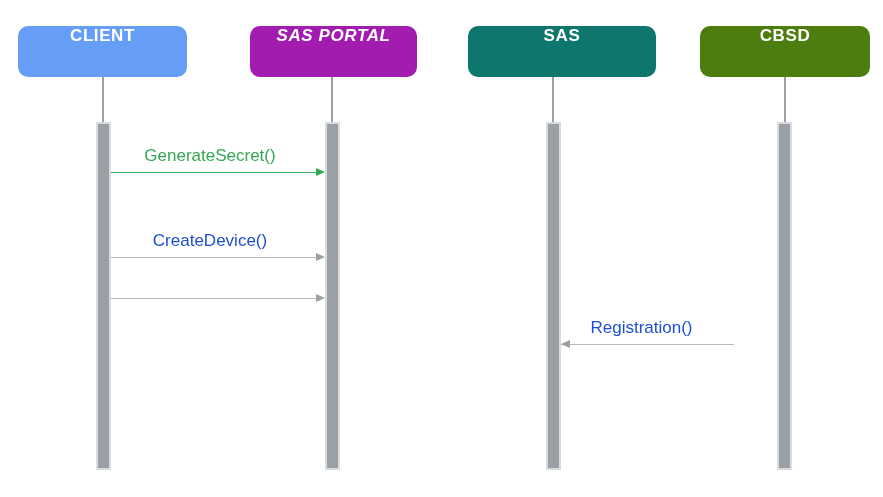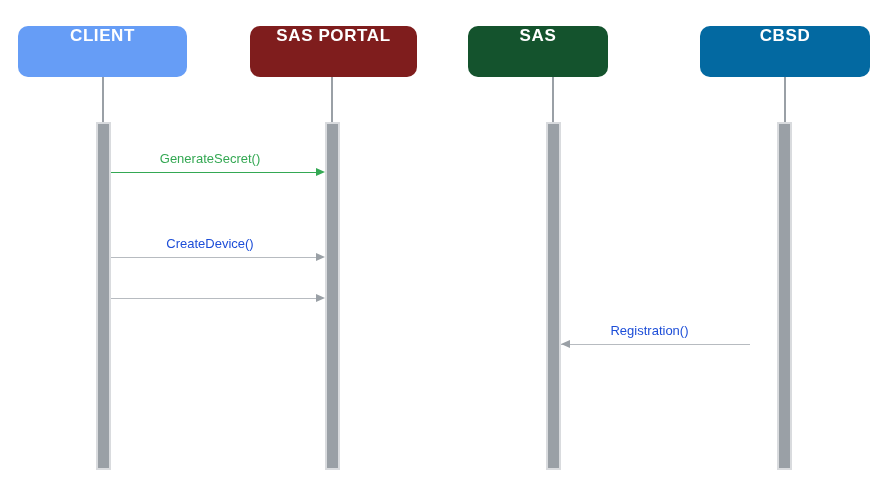--- a/index.html
+++ b/index.html
@@ -20,23 +20,23 @@
     border-radius: 10px;
     display: flex;
     align-items: flex-start;
     justify-content: center;
     color: #ffffff;
     font-weight: bold;
     font-size: 17px;
     letter-spacing: 0.6px;
   }
   .actor-0 { left: 18px;  width: 169px; background: #669DF6; }
-  .actor-1 { left: 250px; width: 167px; background: #7f1d1d; }
-  .actor-2 { left: 468px; width: 140px; background: #14532d; }
-  .actor-3 { left: 700px; width: 170px; background: #0369a1; }
+  .actor-1 { left: 250px; width: 167px; background: #a21caf; font-style: italic; }
+  .actor-2 { left: 468px; width: 188px; background: #0f766e; }
+  .actor-3 { left: 700px; width: 170px; background: #4d7c0f; }
 
   
   .stub {
     position: absolute;
     top: 77px;
     height: 45px;
     width: 2px;
     background: #9AA0A6;
   }
   .stub-0 { left: 102px; }
@@ -62,41 +62,41 @@
   
   .msg {
     position: absolute;
     height: 26px;
   }
   .msg .label {
     position: absolute;
     left: 0; right: 16px;
     bottom: 7px;
     text-align: center;
-    font-size: 13px;
+    font-size: 17px;
     white-space: nowrap;
   }
   .msg .line {
     position: absolute;
     left: 0; right: 4px;
     bottom: 0;
     height: 1.5px;
   }
   .msg .head {
     position: absolute;
     bottom: -3px;
     width: 0; height: 0;
     border-top: 4px solid transparent;
     border-bottom: 4px solid transparent;
   }
   
   .to-right { left: 111px; width: 214px; }
   .to-right .head { right: 0; border-left-width: 9px; border-left-style: solid; }
   
-  .to-left { left: 561px; width: 177px; padding-left: 16px; }
+  .to-left { left: 561px; width: 177px; }
   .to-left .head { left: 0; border-right-width: 9px; border-right-style: solid; }
 
   .green .label { color: #34A853; }
   .green .line  { background: #34A853; }
   .green .head  { border-left-color: #34A853; border-right-color: #34A853; }
 
   .gray .label { color: #1d4ed8; }
   .gray .line  { background: #B7BBC0; }
   .gray .head  { border-left-color: #9AA0A6; border-right-color: #9AA0A6; }
 

